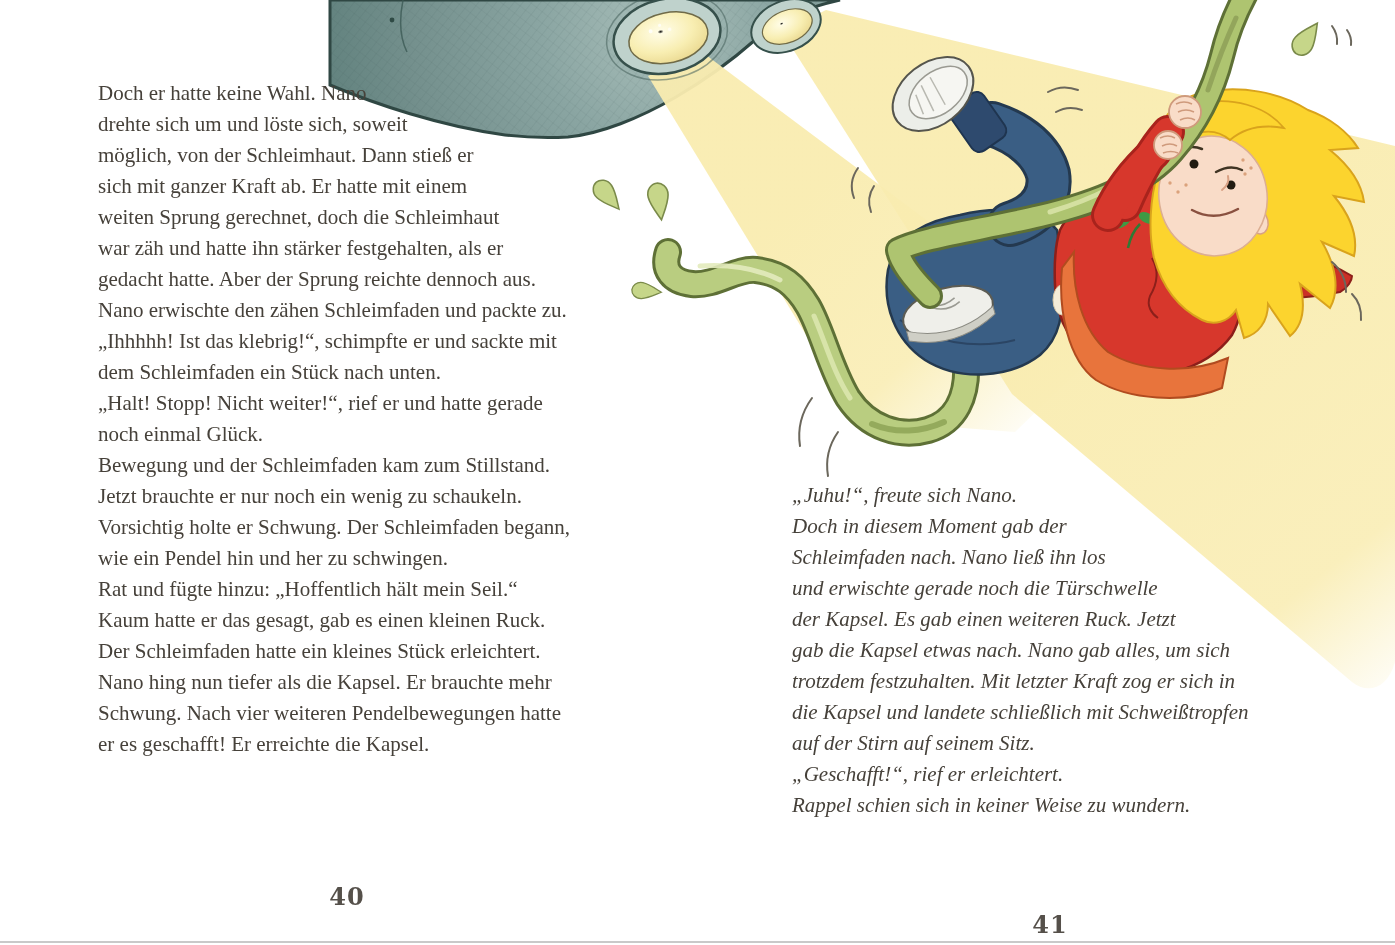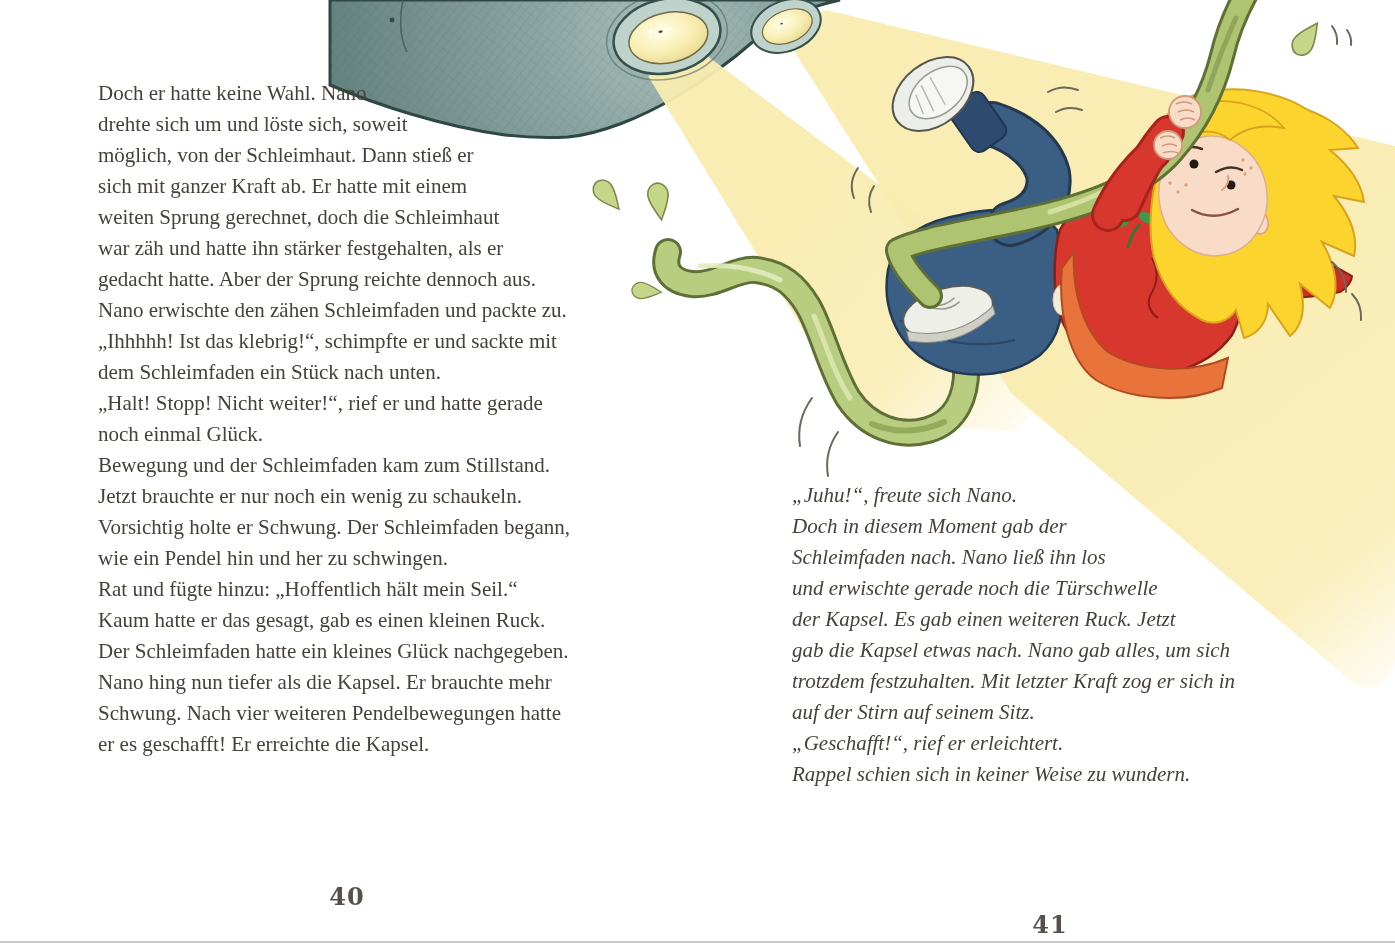--- a/index.html
+++ b/index.html
@@ -207,34 +207,35 @@
     <div class="tline">„Ihhhhh! Ist das klebrig!“, schimpfte er und sackte mit</div>
     <div class="tline">dem Schleimfaden ein Stück nach unten.</div>
     <div class="tline">„Halt! Stopp! Nicht weiter!“, rief er und hatte gerade</div>
     <div class="tline">noch einmal Glück.</div>
     <div class="tline">Bewegung und der Schleimfaden kam zum Stillstand.</div>
     <div class="tline">Jetzt brauchte er nur noch ein wenig zu schaukeln.</div>
     <div class="tline">Vorsichtig holte er Schwung. Der Schleimfaden begann,</div>
     <div class="tline">wie ein Pendel hin und her zu schwingen.</div>
     <div class="tline">Rat und fügte hinzu: „Hoffentlich hält mein Seil.“</div>
     <div class="tline">Kaum hatte er das gesagt, gab es einen kleinen Ruck.</div>
-    <div class="tline">Der Schleimfaden hatte ein kleines Glück nachgegeben.</div>
+    <div class="tline">Der Schleimfaden hatte ein kleines Stück erleichtert.</div>
     <div class="tline">Nano hing nun tiefer als die Kapsel. Er brauchte mehr</div>
     <div class="tline">Schwung. Nach vier weiteren Pendelbewegungen hatte</div>
     <div class="tline">er es geschafft! Er erreichte die Kapsel.</div>
   </div>
 
   <div id="right-text" class="textblock">
     <div class="tline">„Juhu!“, freute sich Nano.</div>
     <div class="tline">Doch in diesem Moment gab der</div>
     <div class="tline">Schleimfaden nach. Nano ließ ihn los</div>
     <div class="tline">und erwischte gerade noch die Türschwelle</div>
     <div class="tline">der Kapsel. Es gab einen weiteren Ruck. Jetzt</div>
     <div class="tline">gab die Kapsel etwas nach. Nano gab alles, um sich</div>
     <div class="tline">trotzdem festzuhalten. Mit letzter Kraft zog er sich in</div>
+    <div class="tline">die Kapsel und landete schließlich mit Schweißtropfen</div>
     <div class="tline">auf der Stirn auf seinem Sitz.</div>
     <div class="tline">„Geschafft!“, rief er erleichtert.</div>
     <div class="tline">Rappel schien sich in keiner Weise zu wundern.</div>
   </div>
 
   <div id="folio-left" class="folio">40</div>
   <div id="folio-right" class="folio">41</div>
 
   <div id="bottom-rule"></div>
 </div>

